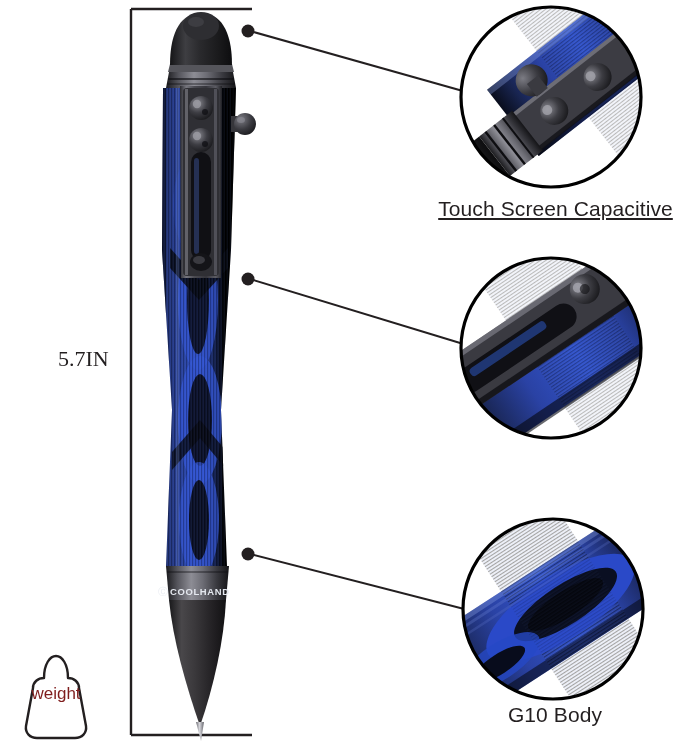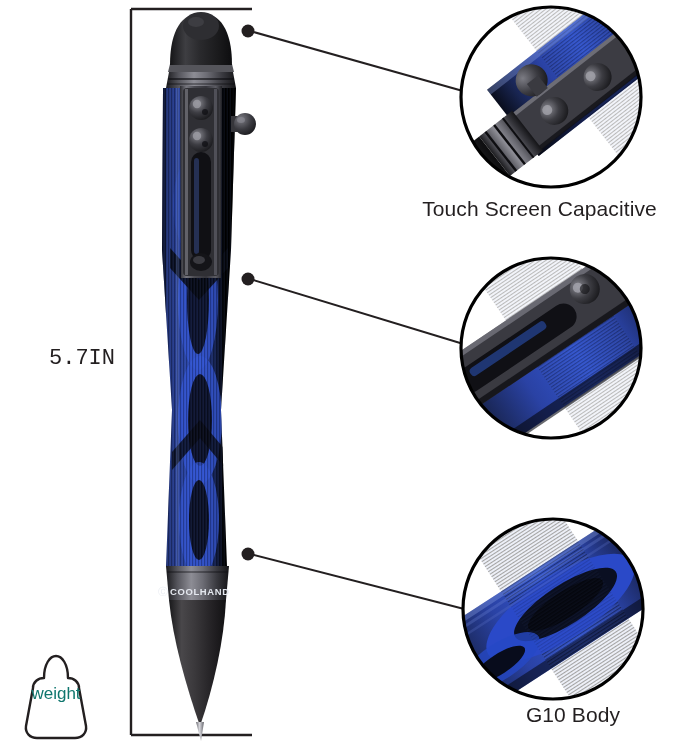--- a/index.html
+++ b/index.html
@@ -30,60 +30,61 @@
     position: absolute;
     text-align: center;
     color: #231f20;
     font-family: "Liberation Sans", sans-serif;
     font-size: 21px;
     line-height: 26px;
     letter-spacing: 0.1px;
     white-space: pre-line;
   }
   #label-touch {
-    left: 416px;
+    left: 432px;
     top: 196px;
     width: 247px;
+    text-decoration: underline;
   }
   #label-clip {
     left: 438px;
     top: 450px;
     width: 236px;
   }
   #label-g10 {
-    left: 473px;
+    left: 455px;
     top: 702px;
     width: 200px;
   }
   #dim-label {
     position: absolute;
-    left: 49px;
+    left: 58px;
     top: 346px;
     width: 72px;
     text-align: left;
     color: #231f20;
     font-size: 22px;
     line-height: 26px;
-    font-family: Liberation Mono, monospace;
+    font-family: Liberation Serif, serif;
   }
   
   #weight-tag {
     position: absolute;
     left: 7px;
     top: 666px;
     width: 98px;
     height: 72px;
   }
   #weight-tag .wt-text {
     position: absolute;
     left: 0;
     top: 17px;
     width: 98px;
     text-align: center;
-    color: #0f766e;
+    color: #7f1d1d;
     font-size: 17px;
     line-height: 21px;
     font-family: "Liberation Sans", sans-serif;
   }
   #weight-tag .wt-text span { display: block; }
   
   #brand-mark {
     position: absolute;
     left: 158px;
     top: 585px;

